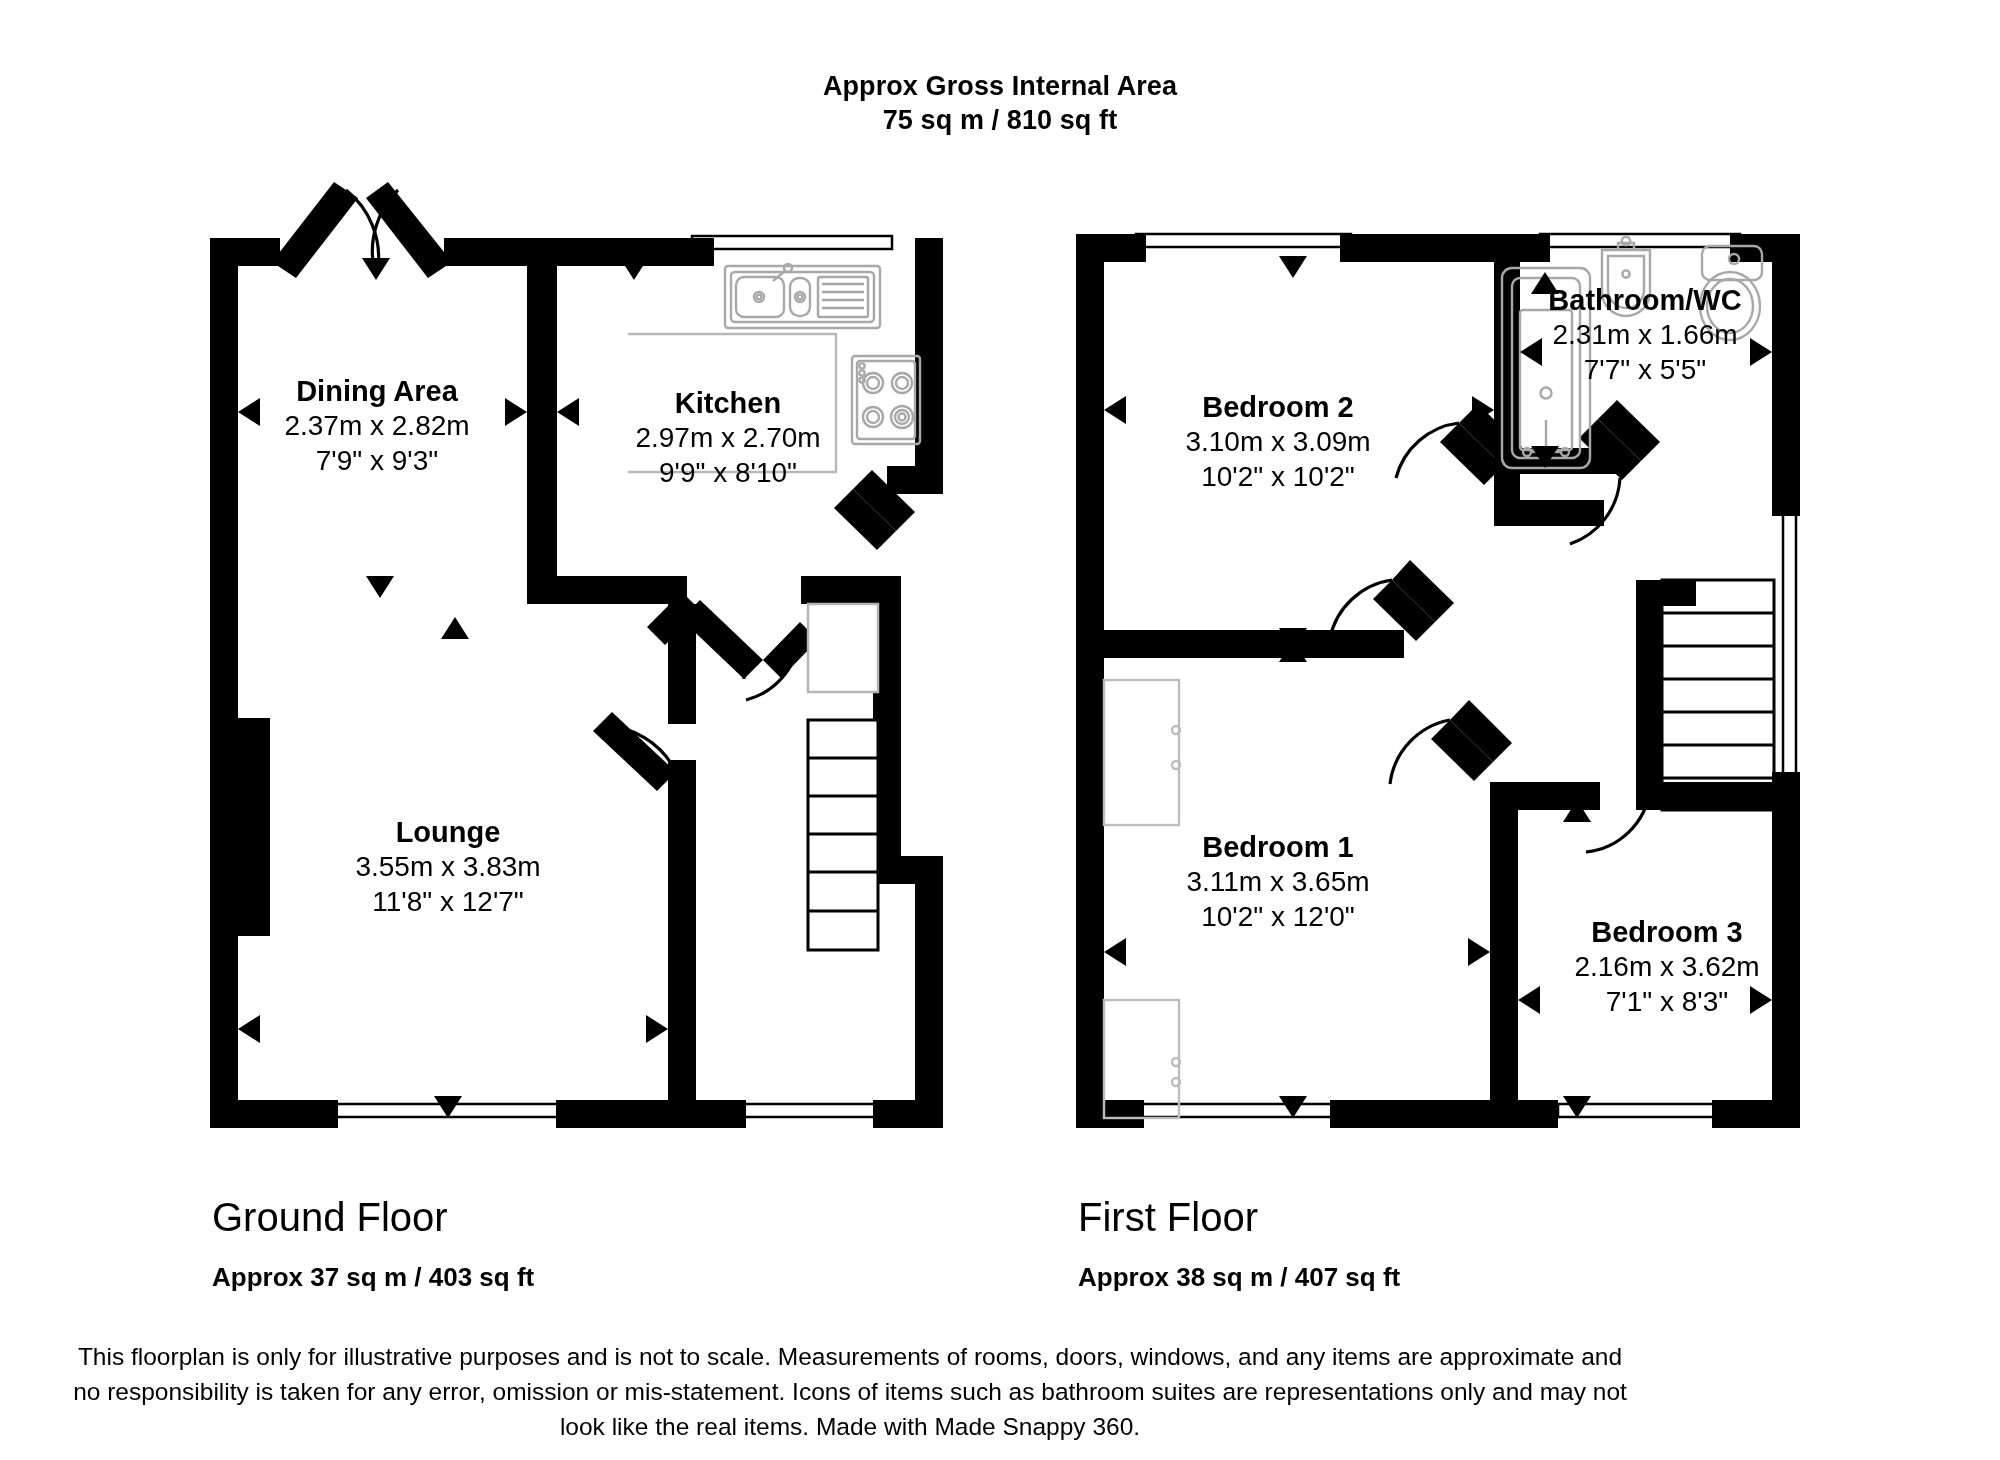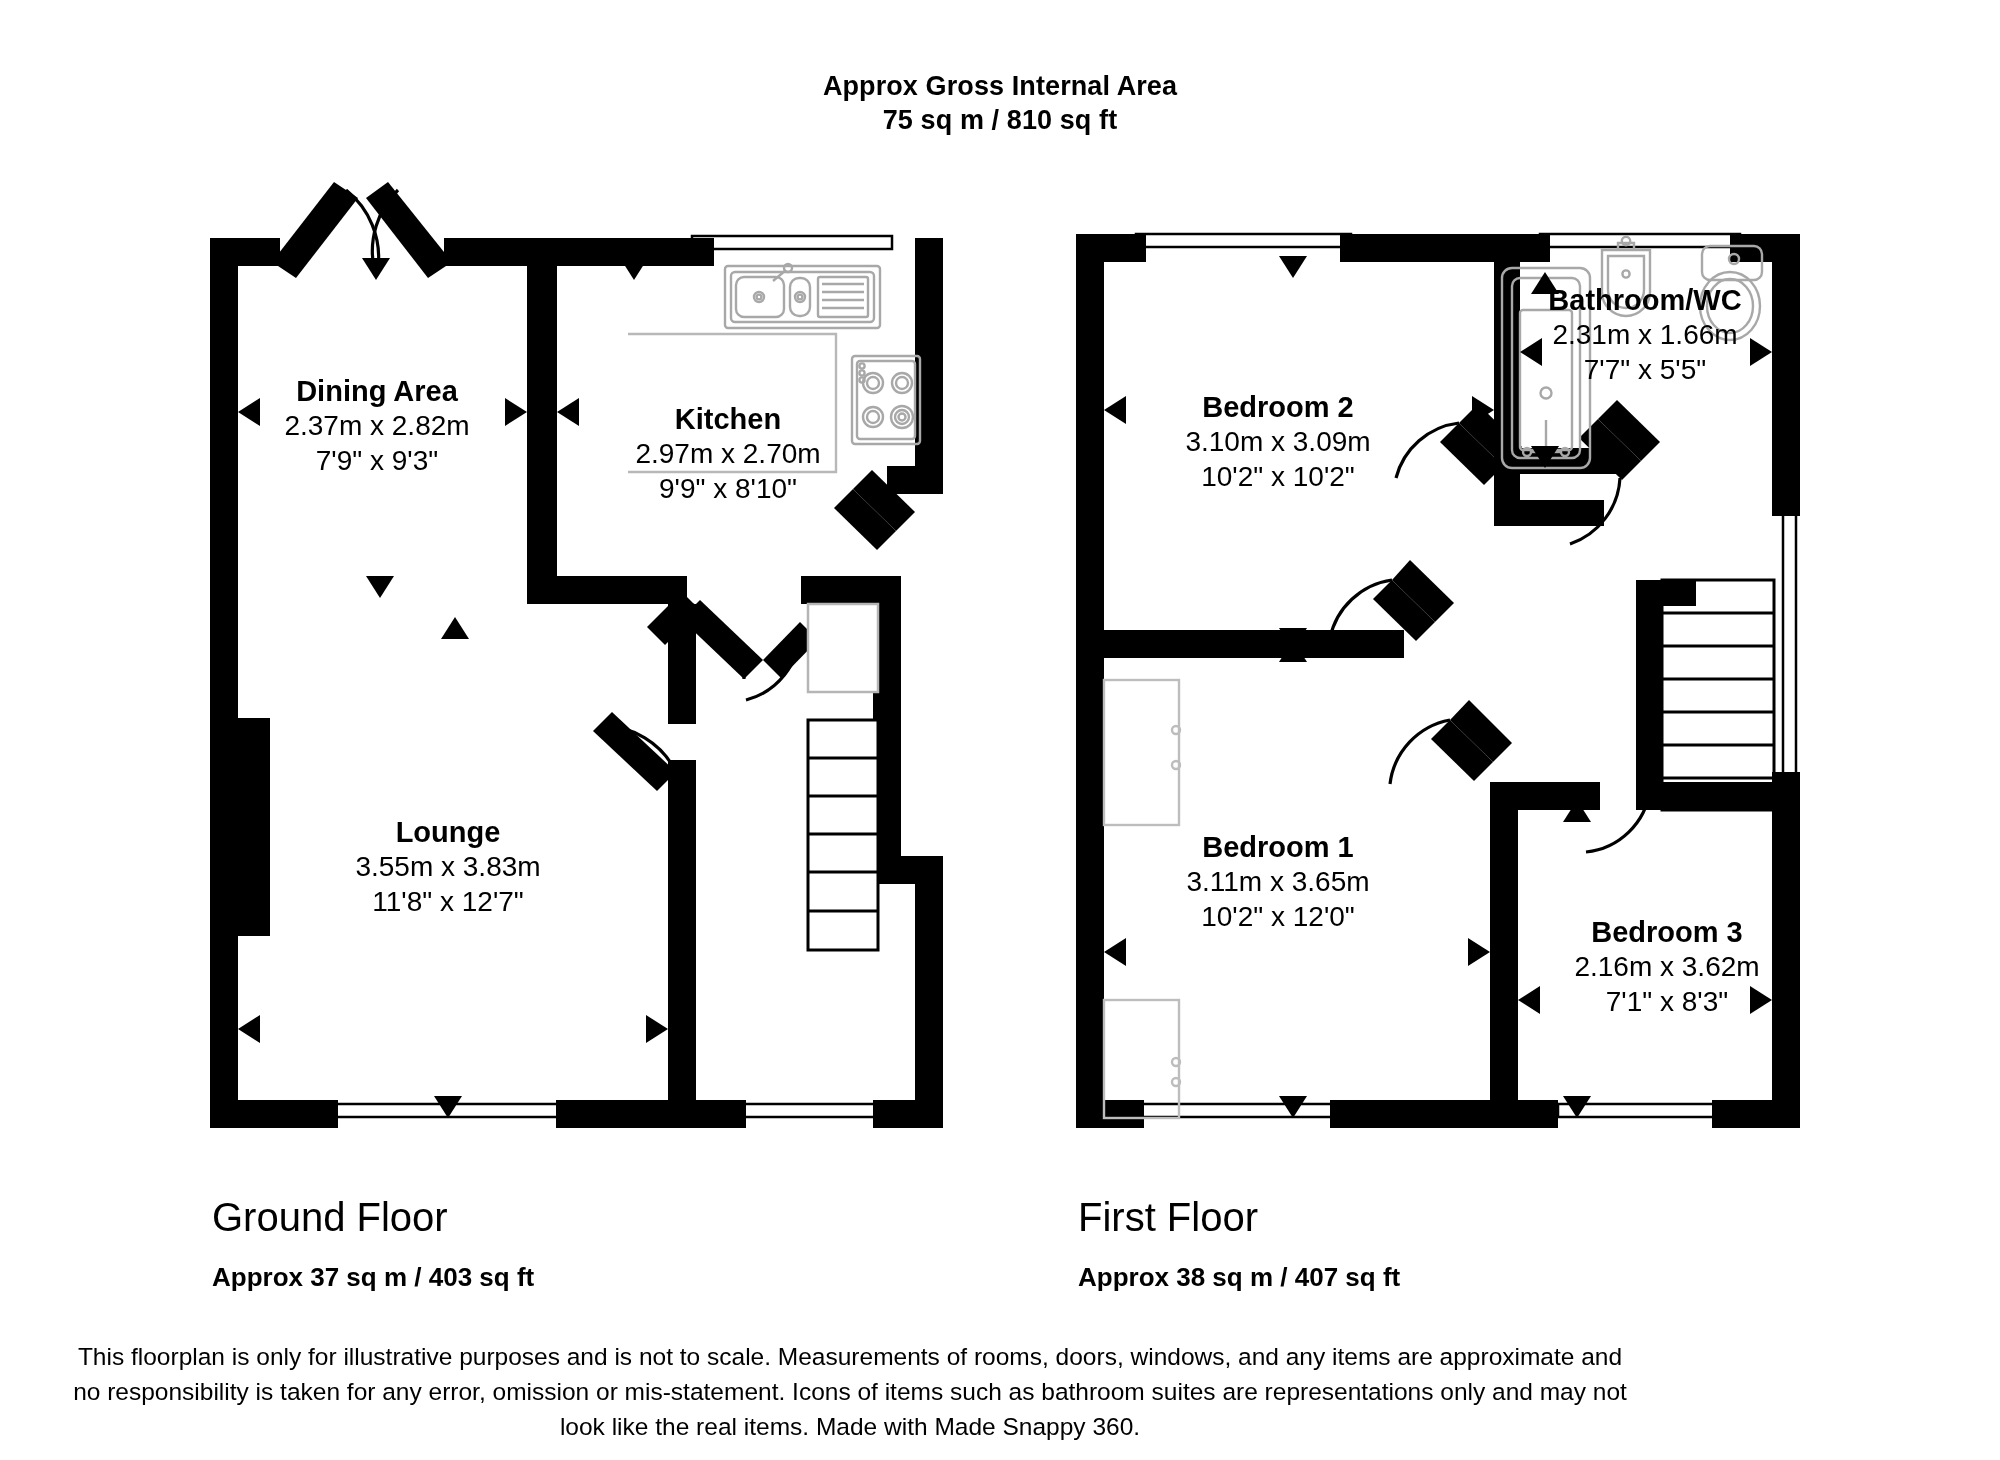--- a/index.html
+++ b/index.html
@@ -409,21 +409,21 @@
       </g>
     </g>
   </svg>
 
   <div class="room-label" style="left:377px; top:374px;">
     <div class="r-name">Dining Area</div>
     <div class="r-dim">2.37m x 2.82m</div>
     <div class="r-dim">7'9" x 9'3"</div>
   </div>
 
-  <div class="room-label" style="left:728px; top:402px;">
+  <div class="room-label" style="left:728px; top:386px;">
     <div class="r-name">Kitchen</div>
     <div class="r-dim">2.97m x 2.70m</div>
     <div class="r-dim">9'9" x 8'10"</div>
   </div>
 
   <div class="room-label" style="left:448px; top:815px;">
     <div class="r-name">Lounge</div>
     <div class="r-dim">3.55m x 3.83m</div>
     <div class="r-dim">11'8" x 12'7"</div>
   </div>

